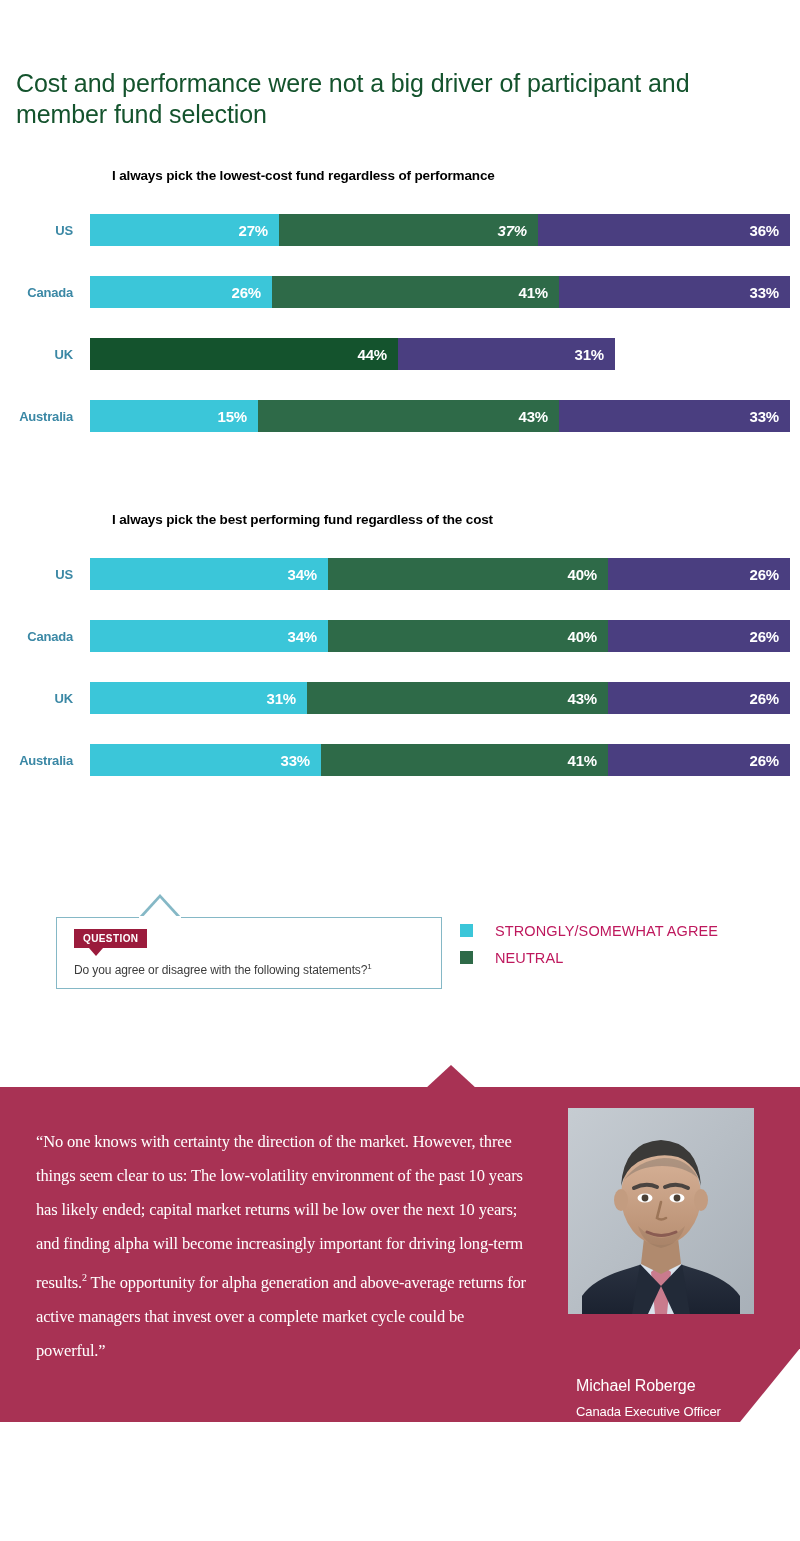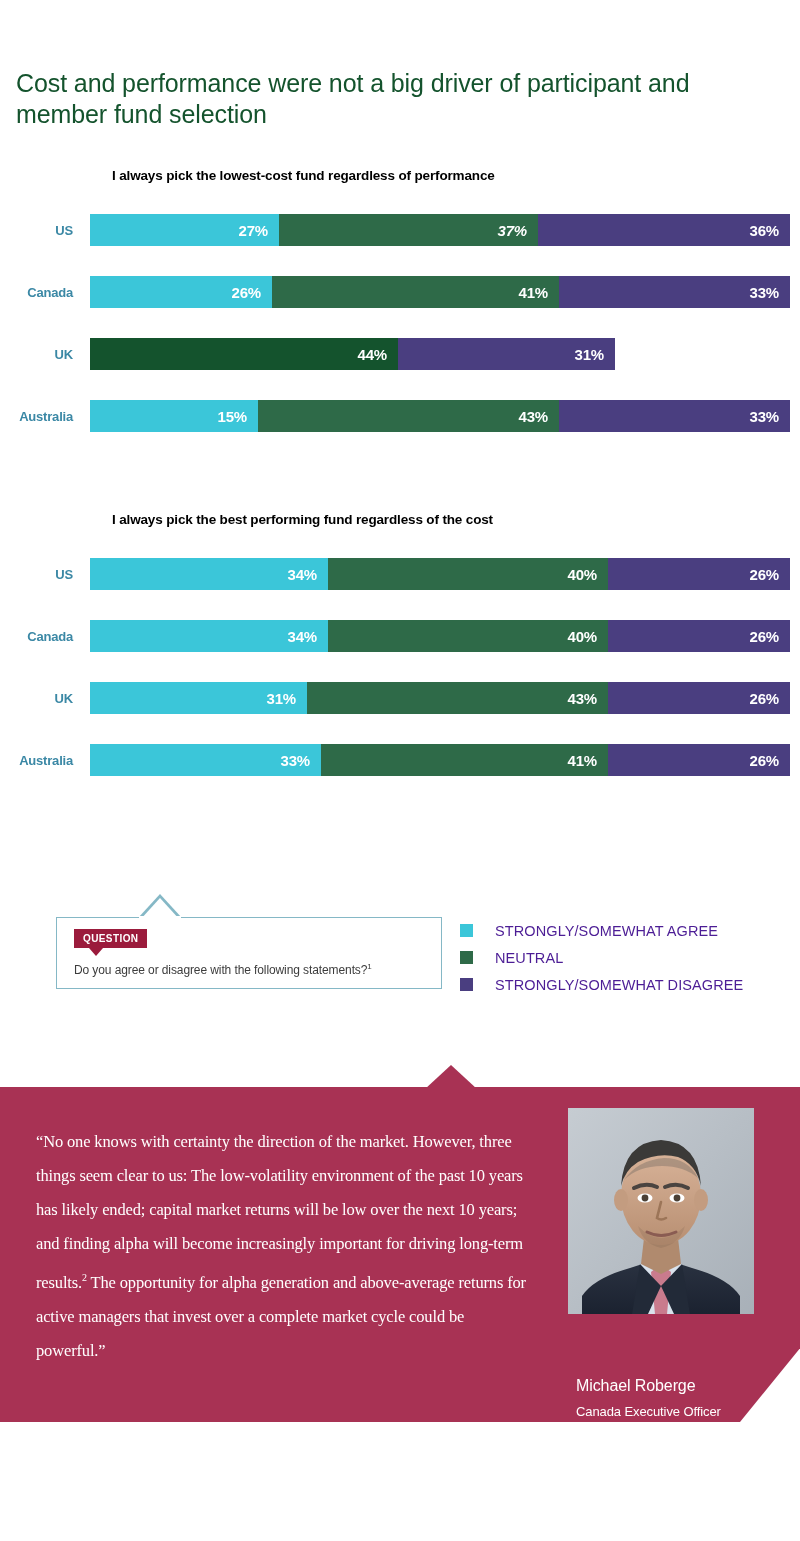--- a/index.html
+++ b/index.html
@@ -174,21 +174,21 @@
     height: 27px;
   }
   .legend-swatch {
     width: 13px;
     height: 13px;
     margin-right: 22px;
     flex: 0 0 auto;
   }
   .legend-label {
     font-size: 14.5px;
-    color: #4c1d95;
+    color: #be185d;
     letter-spacing: 0.1px;
   }
 
   
   .quote-card {
     position: absolute;
     left: 0;
     top: 1087px;
     width: 800px;
     height: 335px;
@@ -346,24 +346,20 @@
 </div>
 
 <div class="legend">
   <div class="legend-item">
     <span class="legend-swatch" id="lsw0" style="background: rgb(59, 198, 217);"></span>
     <span class="legend-label">STRONGLY/SOMEWHAT AGREE</span>
   </div>
   <div class="legend-item">
     <span class="legend-swatch" id="lsw1" style="background: rgb(46, 106, 72);"></span>
     <span class="legend-label">NEUTRAL</span>
-  </div>
-  <div class="legend-item">
-    <span class="legend-swatch" id="lsw2" style="background: rgb(74, 62, 128);"></span>
-    <span class="legend-label">STRONGLY/SOMEWHAT DISAGREE</span>
   </div>
 </div>
 
 <div class="quote-pointer"></div>
 <div class="quote-card"></div>
 
 <div class="quote-text"><span>“No one knows with certainty the direction of the market. However, three things seem clear to us: The low-volatility environment of the past 10 years has likely ended; capital market returns will be low over the next 10 years; and finding alpha will become increasingly important for driving long-term results.</span><sup>2</sup><span> The opportunity for alpha generation and above-average returns for active managers that invest over a complete market cycle could be powerful.”</span></div>
 
 <div class="portrait-frame">
   <svg class="portrait-svg" viewBox="0 0 186 206">

